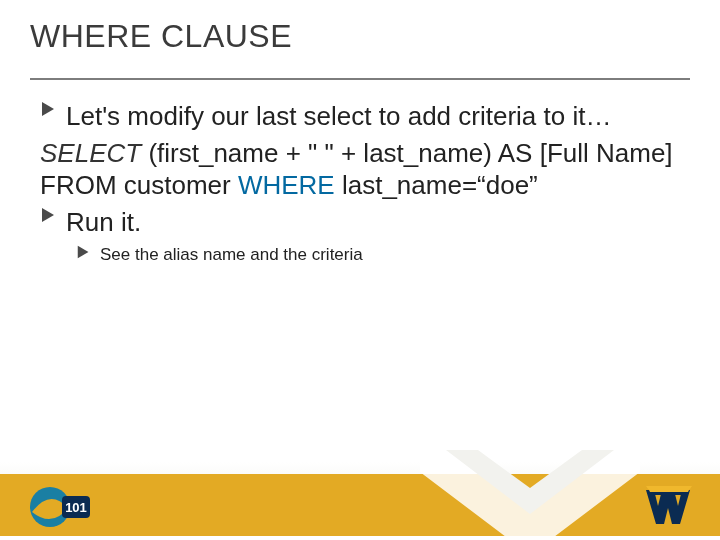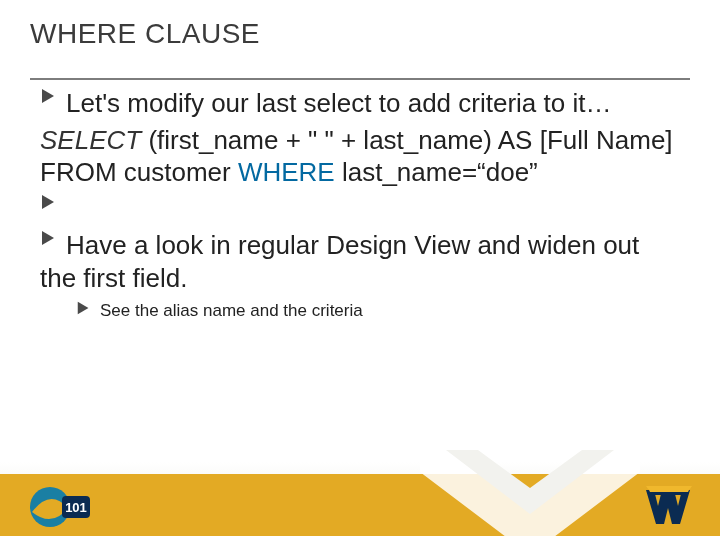--- a/index.html
+++ b/index.html
@@ -1,20 +1,20 @@
 <!DOCTYPE html>
 <html><head>
 <meta charset="utf-8">
 <style>
   * { margin: 0; padding: 0; box-sizing: border-box; }
   html, body { width: 720px; height: 540px; font-family: Arial, Helvetica, sans-serif; background: #fff; overflow: hidden; }
   .slide { position: relative; width: 720px; height: 540px; }
-  .title { position: absolute; left: 30px; top: 18px; font-size: 28px; letter-spacing: 0.5px; color: #3b3b3b; }
+  .title { position: absolute; left: 30px; top: 18px; font-size: 32px; letter-spacing: 0.5px; color: #3b3b3b; }
   .underline { position: absolute; left: 30px; top: 78px; width: 660px; height: 2px; background: #7d7d7d; }
-  .body { position: absolute; left: 40px; top: 87px; width: 640px; color: #222; font-size: 26px; line-height: 1.25; }
+  .body { position: absolute; left: 40px; top: 100px; width: 640px; color: #222; font-size: 26px; line-height: 1.25; }
   .bullet { margin-bottom: 4px; }
   .arrow { display: inline-block; vertical-align: top; margin-right: 8px; }
   .arrow svg { display: block; }
   .code-line { margin-left: 0; }
   .keyword1 { color: #333; font-style: italic; }
   .where-kw { color: #0369a1; }
   .sub { margin-left: 36px; margin-top: 6px; font-size: 17px; }
   
   .footer-band { position: absolute; left: 0; bottom: 0; width: 720px; height: 78px; background: linear-gradient(#ffffff 0%, #f5f5f1 40%, #f5f5f1 100%); }
   .gold-stripe { position: absolute; left: 0; bottom: 4px; width: 720px; height: 62px; background: #e3aa24; }
@@ -43,30 +43,23 @@
 
     <div class="bullet code-line">
       <span class="keyword1">SELECT</span><span> (first_name + " " +  last_name) AS [Full Name] FROM customer </span><span class="where-kw">WHERE</span><span> last_name=“doe”</span>
     </div>
 
     <div class="bullet">
       <span class="arrow">
         <svg width="18" height="18" viewBox="0 0 18 18">
             <path d="M2 2 L14 9 L2 16 Z" fill="#4a4a4a"></path>
           </svg>
-      </span>
+      </span><span>Run it.</span>
     </div>
 
-    <div class="bullet">
-      <span class="arrow">
-        <svg width="18" height="18" viewBox="0 0 18 18">
-            <path d="M2 2 L14 9 L2 16 Z" fill="#4a4a4a"></path>
-          </svg>
-      </span><span>Have a look in regular Design View and widen out the first field.</span>
-    </div>
 
     <div class="sub">
       <span class="arrow">
         <svg width="16" height="16" viewBox="0 0 18 18">
             <path d="M2 2 L14 9 L2 16 Z" fill="#4a4a4a"></path>
           </svg>
       </span><span>See the alias name and the criteria</span>
     </div>
 
   </div>

